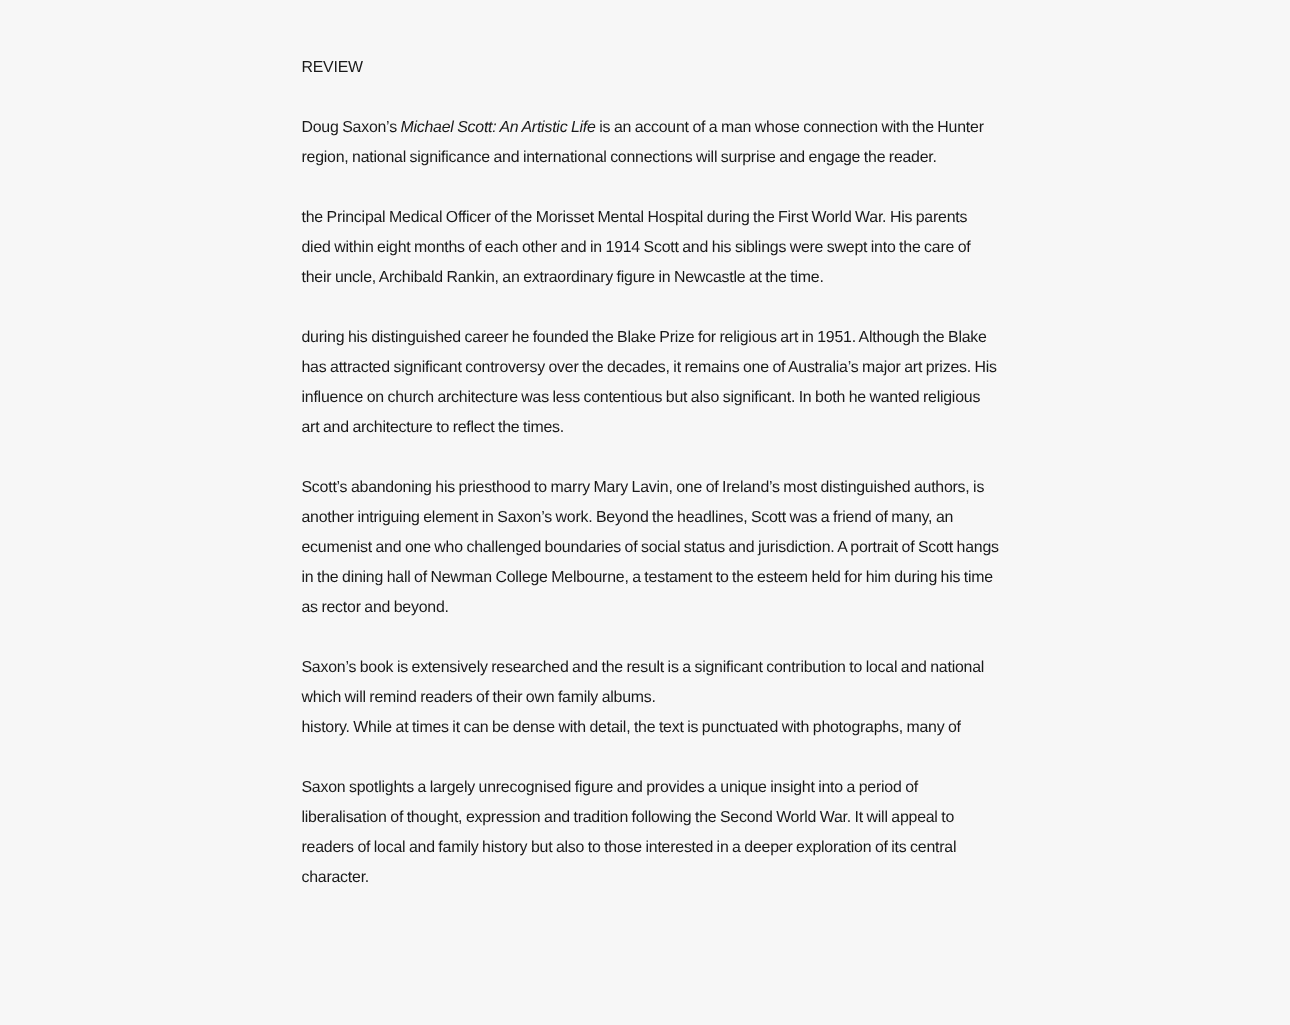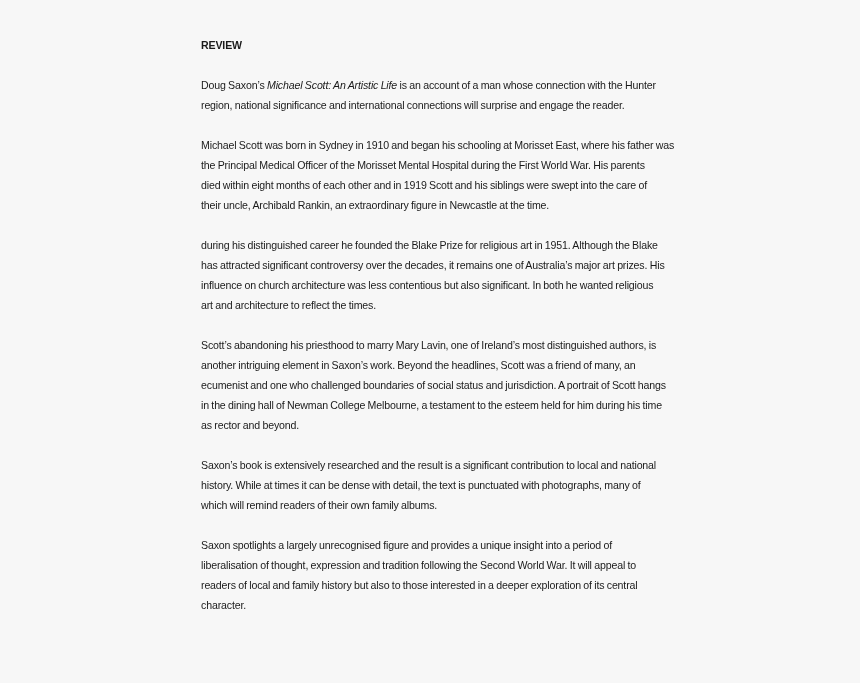--- a/index.html
+++ b/index.html
@@ -18,21 +18,21 @@
     .page {
       position: absolute;
       left: 201px;
       top: 35px;
       width: 470px;
       font-size: 10.6px;
       letter-spacing: -0.15px;
       word-spacing: -0.4px;
     }
     .heading {
-      font-weight: bold;
+      font-weight: normal;
       line-height: 20px;
       margin: 0;
     }
     .para {
       margin: 0;
       line-height: 20px;
     }
     .line {
       display: block;
       white-space: nowrap;
@@ -51,23 +51,22 @@
   <div class="gap"></div>
 
   <p class="para">
     <span class="line"><span>Doug Saxon’s </span><em>Michael Scott: An Artistic Life</em><span> is an account of a man whose connection with the Hunter</span></span>
     <span class="line">region, national significance and international connections will surprise and engage the reader.</span>
   </p>
 
   <div class="gap"></div>
 
   <p class="para">
-    <span class="line">Michael Scott was born in Sydney in 1910 and began his schooling at Morisset East, where his father was</span>
     <span class="line">the Principal Medical Officer of the Morisset Mental Hospital during the First World War.  His parents</span>
-    <span class="line">died within eight months of each other and in 1919 Scott and his siblings were swept into the care of</span>
+    <span class="line">died within eight months of each other and in 1914 Scott and his siblings were swept into the care of</span>
     <span class="line">their uncle, Archibald Rankin, an extraordinary figure in Newcastle at the time.</span>
   </p>
 
   <div class="gap"></div>
 
   <p class="para">
     <span class="line">during his distinguished career he founded the Blake Prize for religious art in 1951. Although the Blake</span>
     <span class="line">has attracted significant controversy over the decades, it remains one of Australia’s major art prizes. His</span>
     <span class="line">influence on church architecture was less contentious but also significant.  In both he wanted religious</span>
     <span class="line">art and architecture to reflect the times.</span>
@@ -80,22 +79,22 @@
     <span class="line">another intriguing element in Saxon’s work. Beyond the headlines, Scott was a friend of many, an</span>
     <span class="line">ecumenist and one who challenged boundaries of social status and jurisdiction.  A portrait of Scott hangs</span>
     <span class="line">in the dining hall of Newman College Melbourne, a testament to the esteem held for him during his time</span>
     <span class="line">as rector and beyond.</span>
   </p>
 
   <div class="gap"></div>
 
   <p class="para">
     <span class="line">Saxon’s book is extensively researched and the result is a significant contribution to local and national</span>
+    <span class="line">which will remind readers of their own family albums.</span>
     <span class="line">history. While at times it can be dense with detail, the text is punctuated with photographs, many of</span>
-    <span class="line">which will remind readers of their own family albums.</span>
   </p>
 
   <div class="gap"></div>
 
   <p class="para">
     <span class="line">Saxon spotlights a largely unrecognised figure and provides a unique insight into a period of</span>
     <span class="line">liberalisation of thought, expression and tradition following the Second World War. It will appeal to</span>
     <span class="line">readers of local and family history but also to those interested in a deeper exploration of its central</span>
     <span class="line">character.</span>
   </p>

